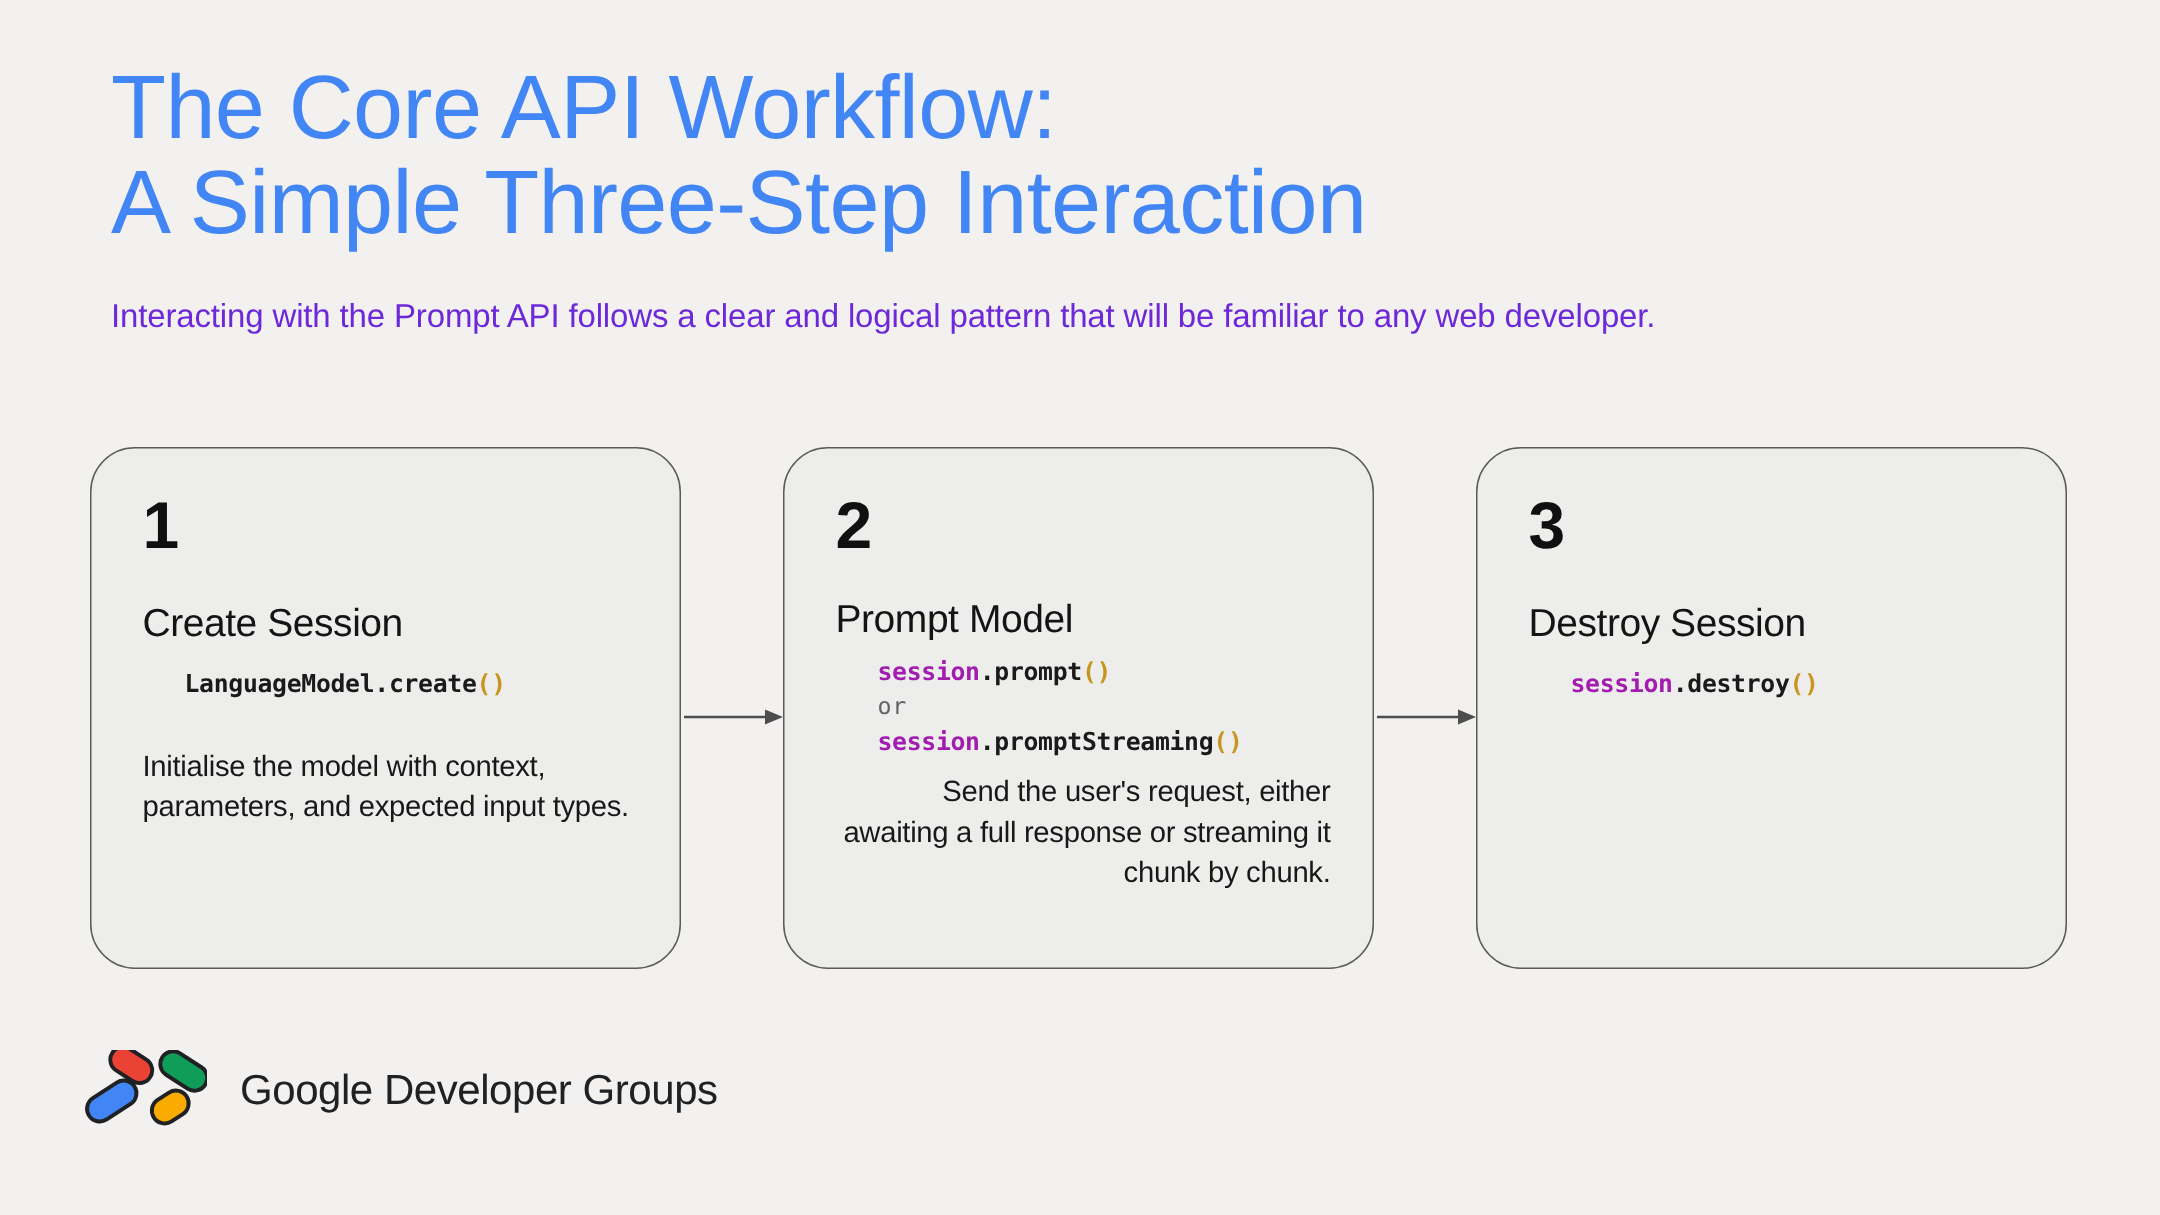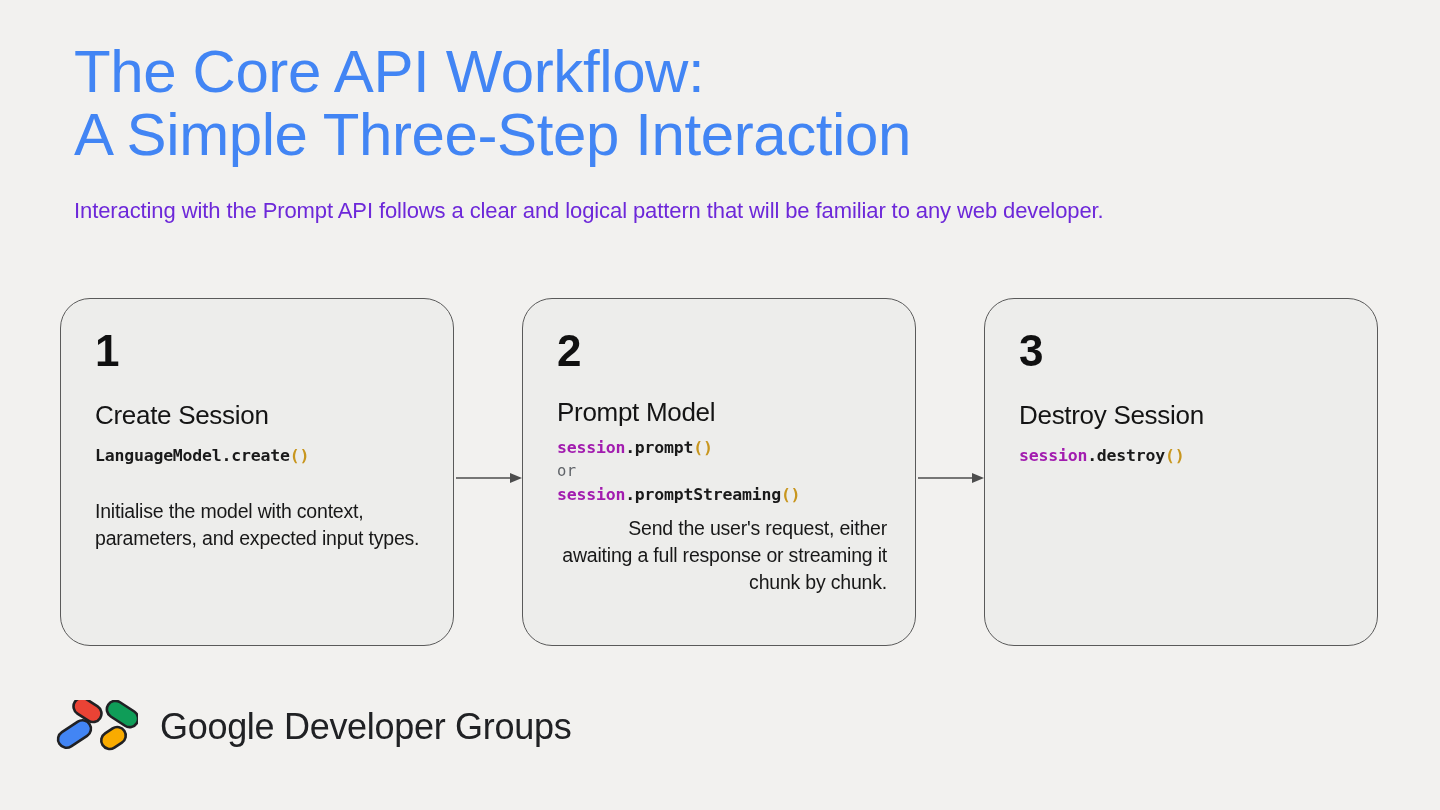--- a/index.html
+++ b/index.html
@@ -96,20 +96,21 @@
 
   .card-code {
     margin-top: 13px;
     font-family: "DejaVu Sans Mono", "Liberation Mono", monospace;
     font-size: 16.5px;
     line-height: 23.5px;
     font-weight: 700;
     letter-spacing: -0.2px;
     color: #1a1a1a;
     white-space: nowrap;
+    margin-left: 28px;
   }
   .card.c2 .card-heading { margin-top: 20px; }
   .card.c2 .card-code { margin-top: 8px; }
 
   .tok-obj   { color: #a21caf; }
   .tok-name  { color: #1a1a1a; }
   .tok-paren { color: #c8961e; }
   .tok-or {
     display: block;
     font-weight: 400;
@@ -149,21 +150,21 @@
     display: flex;
     align-items: center;
   }
   .gdg-mark {
     width: 82px;
     height: 54px;
     flex: none;
   }
   .gdg-wordmark {
     margin-left: 22px;
-    font-size: 36px;
+    font-size: 28px;
     line-height: 34px;
     font-weight: 400;
     color: #202124;
     letter-spacing: -0.3px;
   }
 </style>
 </head>
 <body>
 
 <div class="slide-title">The Core API Workflow:

